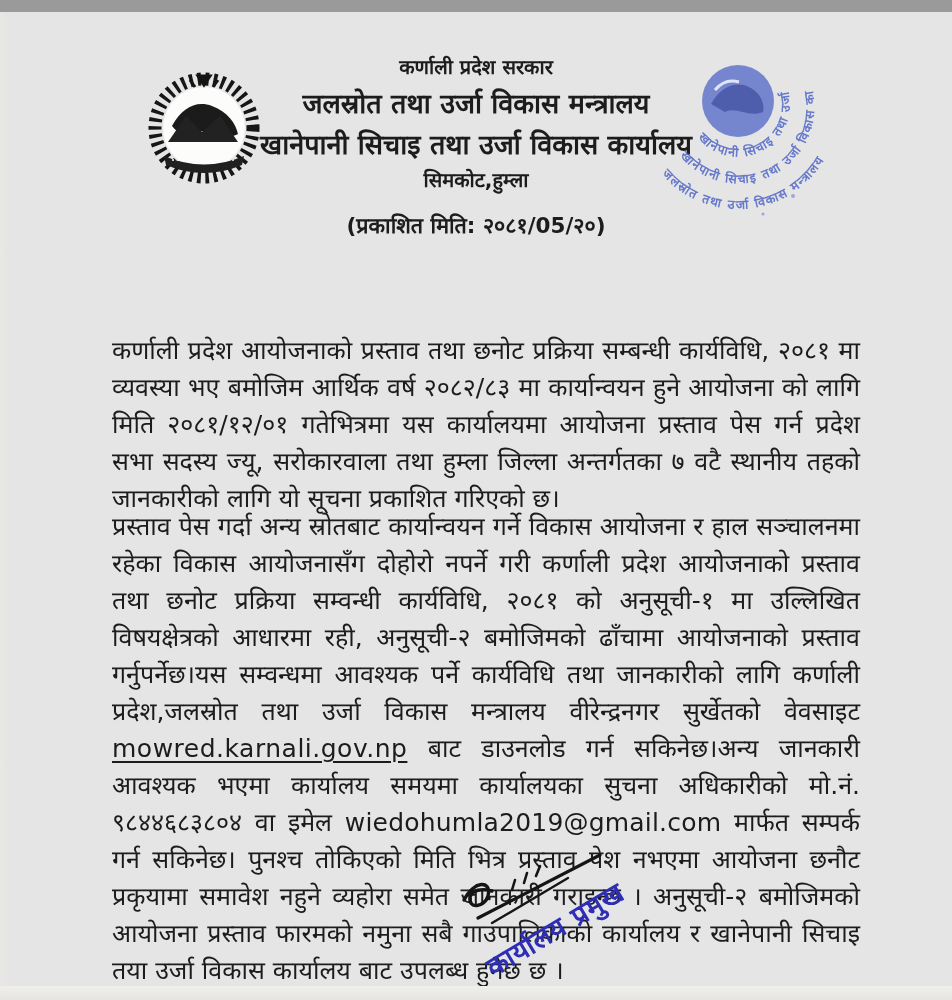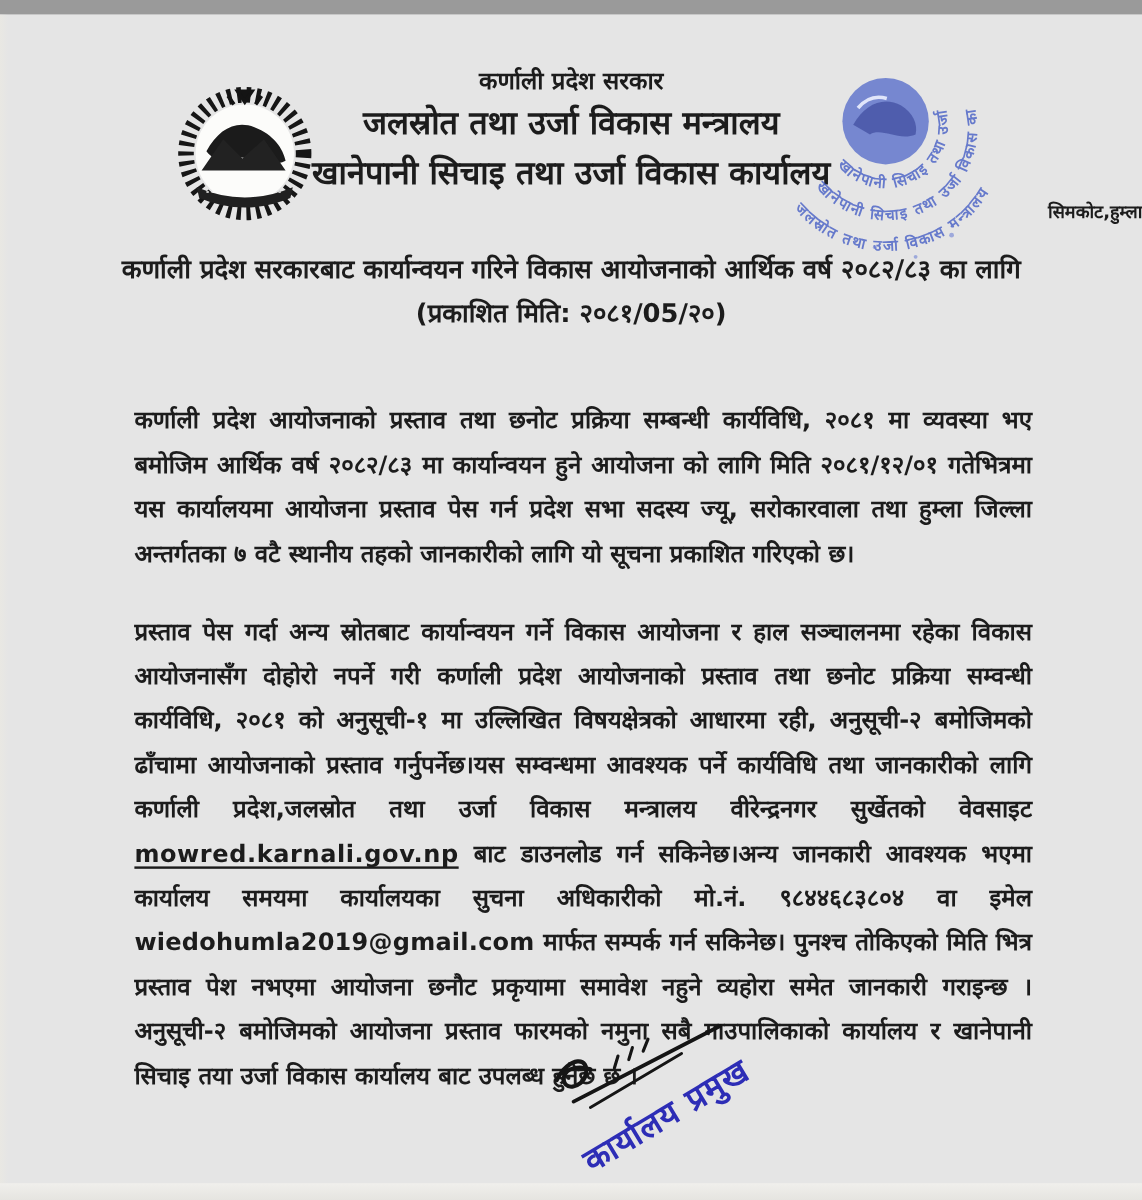--- a/index.html
+++ b/index.html
@@ -25,31 +25,31 @@
   }
   
   .emblem{position:absolute;left:138px;top:56px;}
   .header{
     position:absolute;top:44px;left:0;width:100%;
     text-align:center;font-weight:bold;line-height:1.15;
   }
   .header .gov{font-size:20px;margin-bottom:9px;}
   .header .ministry{font-size:27px;margin-bottom:10px;}
   .header .office{font-size:27px;margin-bottom:9px;}
-  .header .location{font-size:15px;text-align:right;}
+  .header .location{font-size:20px;}
   .stamp{position:absolute;left:643px;top:34px;opacity:.88;}
   
   .title-block{
     position:absolute;top:196px;left:56px;width:840px;
     text-align:center;font-weight:bold;font-size:21.5px;line-height:36px;
   }
   
   .para{
     position:absolute;left:112px;width:748px;
-    font-size:20px;line-height:37px;font-weight:bold;
+    font-size:25px;line-height:37px;font-weight:normal;
     text-align:justify;margin:0;
   }
   .para-1{top:320px;}
   .para-2{top:496px;}
   .weblink{
     text-decoration:underline;
     text-underline-offset:4px;
     text-decoration-thickness:2px;
     color:#1c1c1c;
     letter-spacing:.5px;
@@ -115,21 +115,20 @@
       </g>
       <g fill="#5e74d2" opacity="0.6">
         <circle cx="150" cy="150" r="2"></circle>
         <circle cx="120" cy="168" r="1.6"></circle>
         <circle cx="86" cy="160" r="1.6"></circle>
       </g>
     </svg>
   </div>
 
   <div class="title-block">
-    <div>कर्णाली प्रदेश सरकारबाट कार्यान्वयन गरिने विकास आयोजनाको आर्थिक वर्ष २०८२/८३ का लागि</div>
     <div>(प्रकाशित मिति: २०८१/05/२०)</div>
   </div>
 
   <p class="para para-1">कर्णाली प्रदेश आयोजनाको प्रस्ताव तथा छनोट प्रक्रिया सम्बन्धी कार्यविधि, २०८१ मा व्यवस्या भए बमोजिम आर्थिक वर्ष २०८२/८३ मा कार्यान्वयन हुने आयोजना को लागि मिति २०८१/१२/०१ गतेभित्रमा यस कार्यालयमा आयोजना प्रस्ताव पेस गर्न प्रदेश सभा सदस्य ज्यू, सरोकारवाला तथा हुम्ला जिल्ला अन्तर्गतका ७ वटै स्थानीय तहको जानकारीको लागि यो सूचना प्रकाशित गरिएको छ।</p>
 
   <p class="para para-2"><span>प्रस्ताव पेस गर्दा अन्य स्रोतबाट कार्यान्वयन गर्ने विकास आयोजना र हाल सञ्चालनमा रहेका विकास आयोजनासँग दोहोरो नपर्ने गरी कर्णाली प्रदेश आयोजनाको प्रस्ताव तथा छनोट प्रक्रिया सम्वन्धी कार्यविधि, २०८१ को अनुसूची-१ मा उल्लिखित विषयक्षेत्रको आधारमा रही, अनुसूची-२ बमोजिमको ढाँचामा आयोजनाको प्रस्ताव गर्नुपर्नेछ।यस सम्वन्धमा आवश्यक पर्ने कार्यविधि तथा जानकारीको लागि कर्णाली प्रदेश,जलस्रोत तथा उर्जा विकास मन्त्रालय वीरेन्द्रनगर सुर्खेतको वेवसाइट </span><span class="weblink">mowred.karnali.gov.np</span><span> बाट डाउनलोड गर्न सकिनेछ।अन्य जानकारी आवश्यक भएमा कार्यालय समयमा कार्यालयका सुचना अधिकारीको मो.नं. ९८४४६८३८०४ वा इमेल </span><span class="email">wiedohumla2019@gmail.com</span><span> मार्फत सम्पर्क गर्न सकिनेछ। पुनश्च तोकिएको मिति भित्र प्रस्ताव पेश नभएमा आयोजना छनौट प्रकृयामा समावेश नहुने व्यहोरा समेत जानकारी गराइन्छ । अनुसूची-२ बमोजिमको आयोजना प्रस्ताव फारमको नमुना सबै गाउपालिकाको कार्यालय र खानेपानी सिचाइ तया उर्जा विकास कार्यालय बाट उपलब्ध हुनेछ छ ।</span></p>
 
   <div class="sig-squiggle">
     <svg width="165" height="78" viewBox="0 0 165 78">
       <g stroke="#151515" fill="none" stroke-linecap="round">

